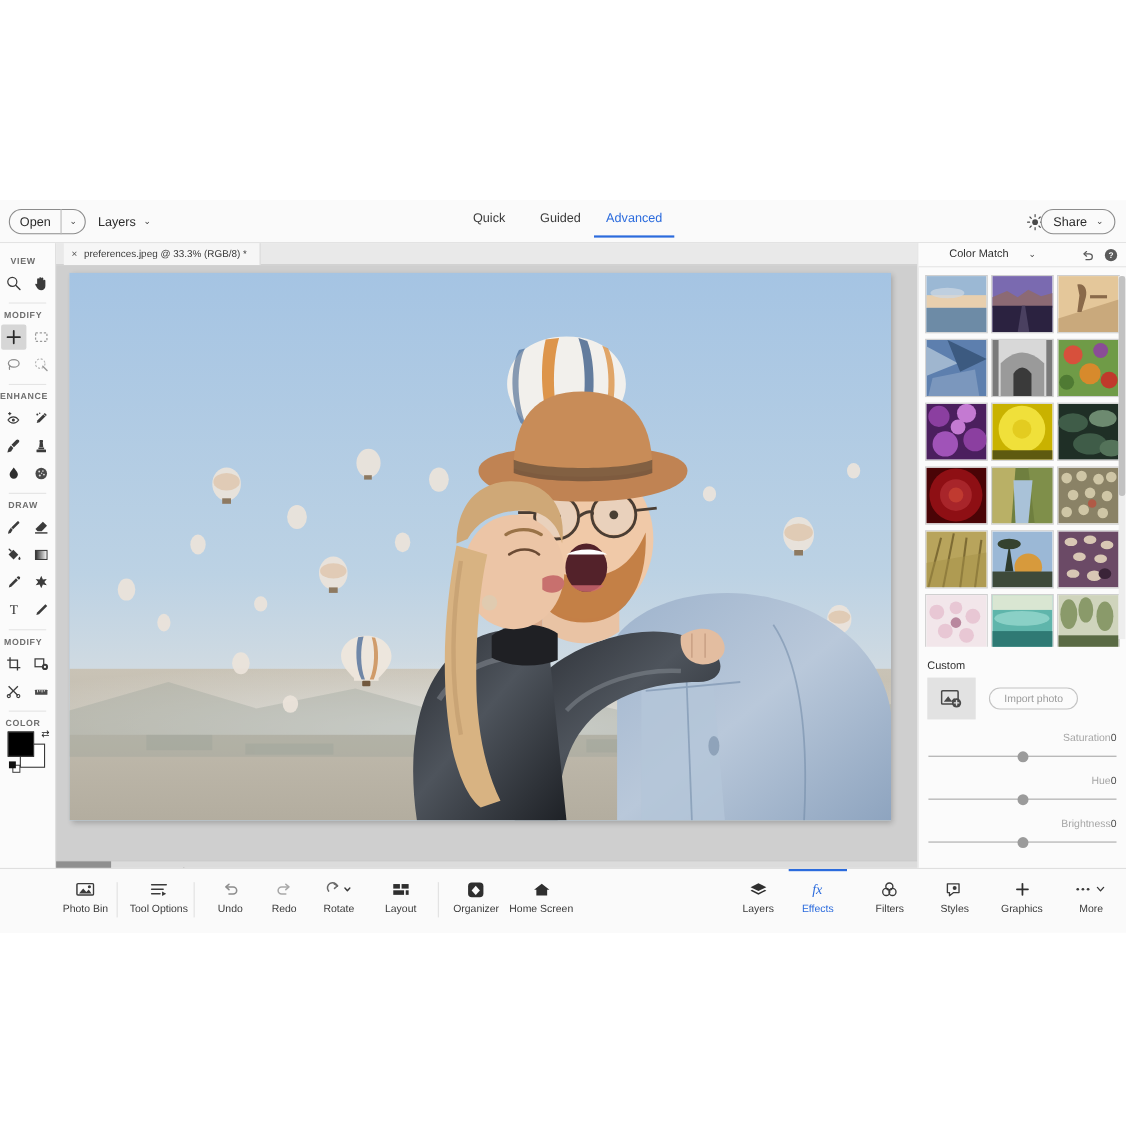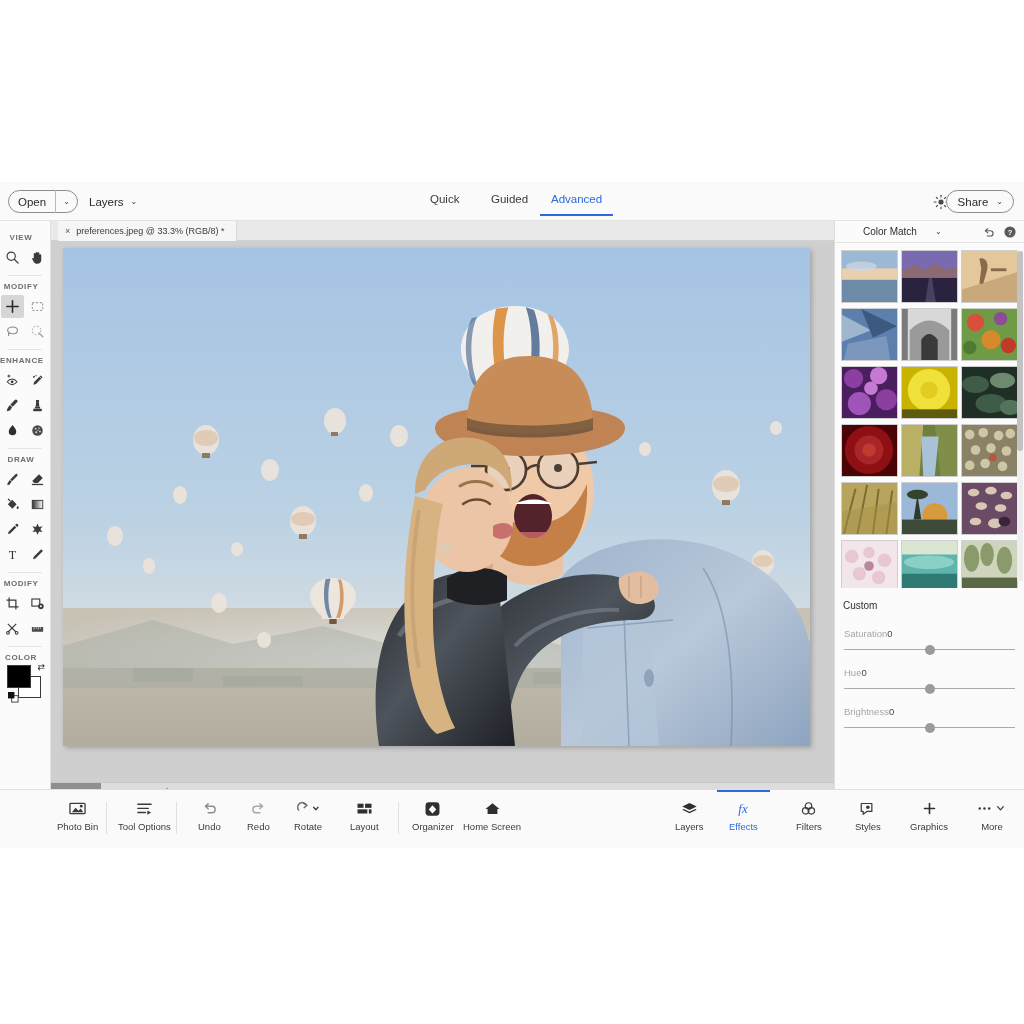--- a/index.html
+++ b/index.html
@@ -202,21 +202,21 @@
   .importbtn {
     border: 1px solid #c4c4c4; border-radius: 12px;
     height: 20px; padding: 0 13px;
     display: flex; align-items: center;
     font-size: 9.5px; color: #9a9a9a;
     background: #fbfbfb; cursor: pointer;
   }
 
   .sliderblock { padding: 0 9px; margin-top: 12px; }
   .sliderblock .row {
-    display: flex; justify-content: flex-start; align-items: baseline;
+    display: flex; justify-content: flex-end; align-items: baseline;
     font-size: 9.5px; color: #a6a6a6; margin-bottom: 6px;
   }
   .sliderblock .row .val { color: #4a4a4a; font-size: 9.5px; }
   .track {
     position: relative; height: 10px;
   }
   .track .line {
     position: absolute; left: 0; right: 0; top: 4px; height: 1.3px; background: #a9a9a9;
   }
   .track .knob {
@@ -875,20 +875,36 @@
               <ellipse cx="44" cy="20" rx="8" ry="14"></ellipse>
             </g>
             <rect y="38" width="57" height="15" fill="#5a6a44"></rect>
           </svg></div>
     </div>
     <div class="panel-scroll">
       <div class="th"></div>
     </div>
 
     <div class="customlbl">Custom</div>
+    <div class="customrow">
+      <div class="custombox">
+        <svg width="20" height="18" viewBox="0 0 20 18">
+          <rect x="1" y="2" width="15" height="12" rx="1" fill="none" stroke="#4a4a4a" stroke-width="1.4"></rect>
+          <path d="M3 12 L7 7 L10 11 L12.4 8.6 L15 12 Z" fill="#4a4a4a"></path>
+          <circle cx="14.6" cy="13" r="4.2" fill="#4a4a4a"></circle>
+          <g stroke="#e2e2e2" stroke-width="1.3" stroke-linecap="round">
+              <line x1="14.6" y1="11" x2="14.6" y2="15"></line>
+              <line x1="12.6" y1="13" x2="16.6" y2="13"></line>
+            </g>
+        </svg>
+      </div>
+      <div class="importbtn">
+        <span>Import photo</span>
+      </div>
+    </div>
 
     <div class="sliderblock">
       <div class="row">
         <span>Saturation</span>
         <span class="val">0</span>
       </div>
       <div class="track">
         <div class="line"></div>
         <div class="knob"></div>
       </div>

